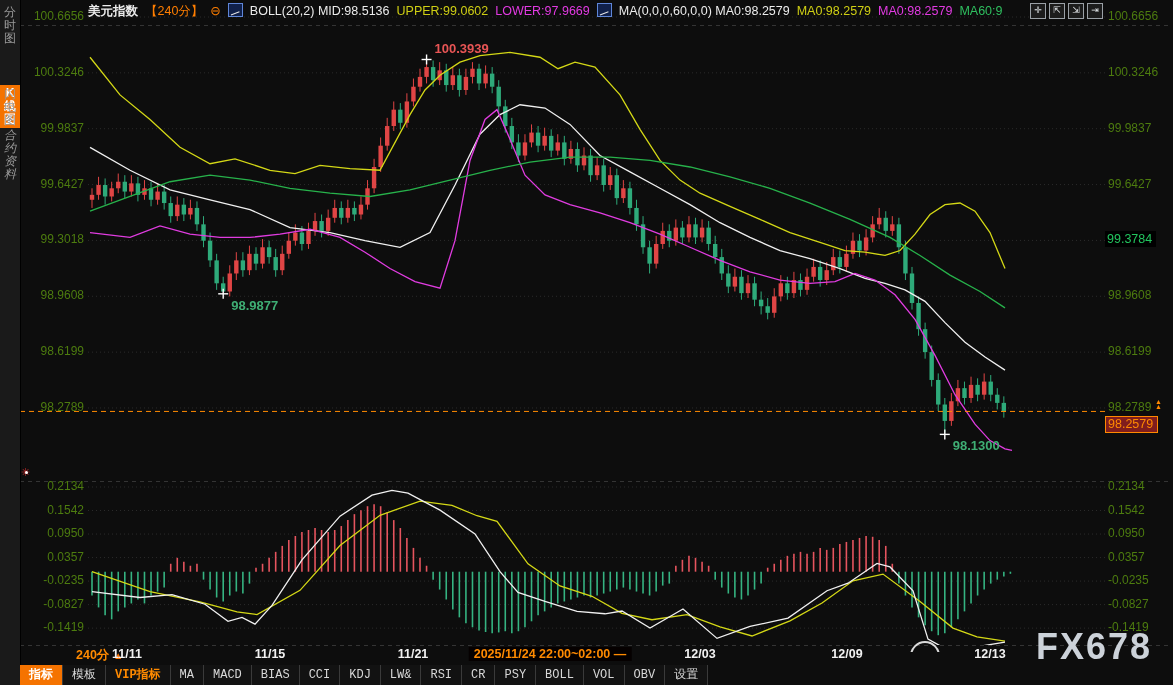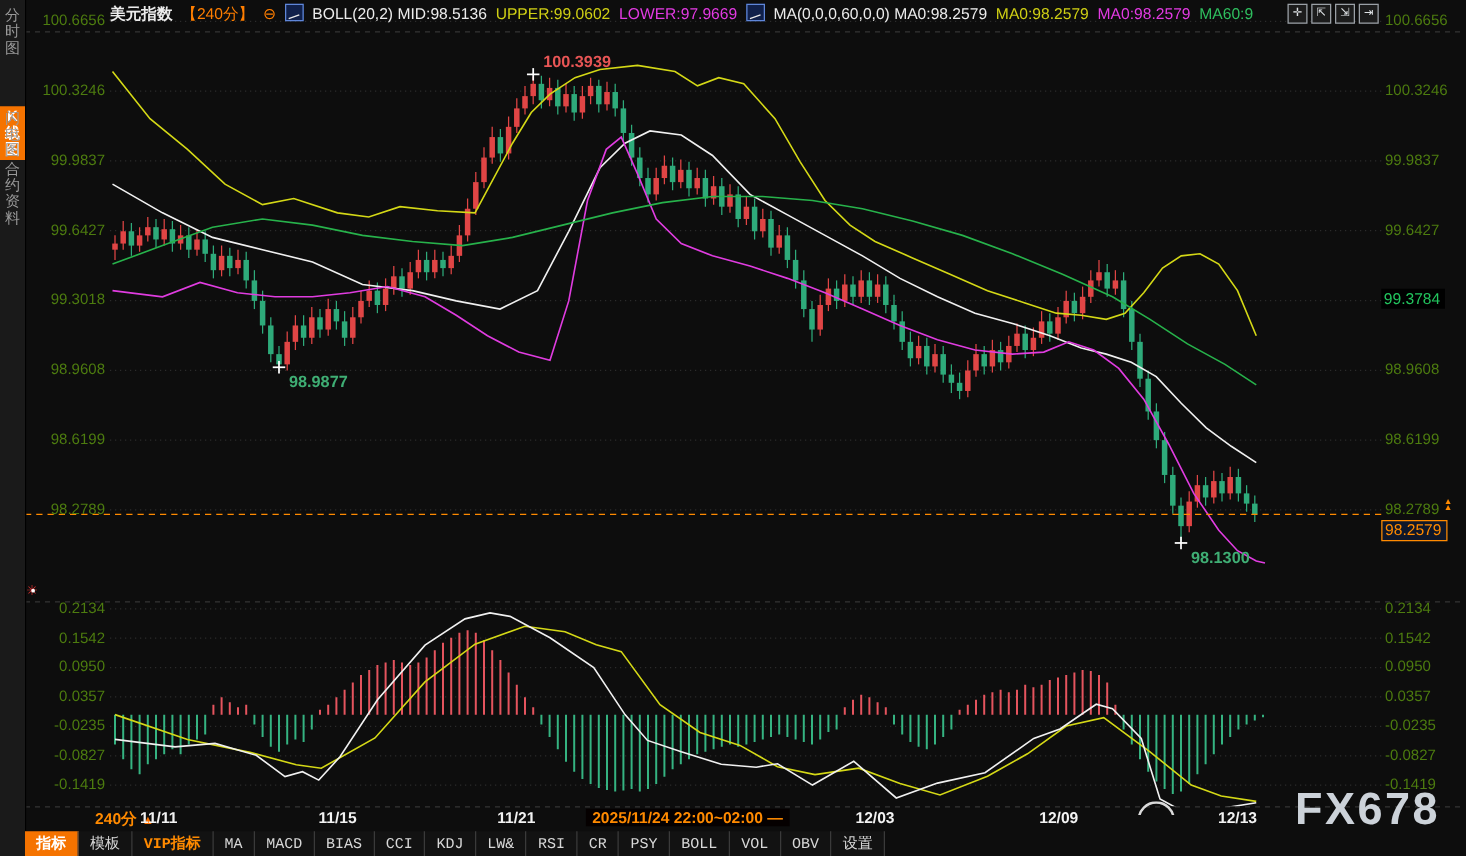--- a/index.html
+++ b/index.html
@@ -19,21 +19,21 @@
   #topbtns{position:absolute;right:70px;top:3px;z-index:7;}
   .tbtn{display:inline-block;width:14px;height:14px;border:1px solid #9aa0a6;background:#1c1c1c;color:#dfe3e6;
     font-size:9px;line-height:13px;text-align:center;margin-left:3px;cursor:pointer;vertical-align:top;}
   
   .ax{position:absolute;color:#4d7c0f;font-size:12px;z-index:4;}
   .ax.l{left:22px;width:62px;text-align:right;}
   .ax.r{left:1108px;width:62px;text-align:left;}
   
   #prevCloseTag{position:absolute;left:1105px;top:231px;background:#000;color:#22c55e;font-size:12.5px;
     padding:1px 4px 1px 2px;z-index:5;}
-  #curPriceTag{position:absolute;left:1105px;top:416px;background:#0f172a;color:#ff8a00;font-size:12.5px;
+  #curPriceTag{position:absolute;left:1105px;top:416px;background:#7f1d1d;color:#ff8a00;font-size:12.5px;
     border:1px solid #ff8a00;padding:0 4px 1px 2px;z-index:5;}
   #upArrows{position:absolute;left:1155px;top:399px;color:#ff8a00;font-size:7px;line-height:5px;z-index:5;text-align:center;}
   
   #macd-hdr{position:absolute;left:90px;top:465px;font-size:12.5px;white-space:nowrap;z-index:5;}
   #macd-hdr span{margin-right:8px;}
   #sunIcon{position:absolute;left:21px;top:466px;color:#e03030;font-size:11px;z-index:5;}
   #sunIcon i{position:absolute;left:4px;top:5px;width:3px;height:3px;background:#fff;border-radius:50%;}
   
   #xrow{position:absolute;left:0;top:646px;width:1173px;height:18px;z-index:5;}
   #period{position:absolute;left:76px;top:1px;color:#ff8a00;font-weight:bold;font-size:12.5px;cursor:pointer;}
@@ -53,21 +53,21 @@
   svg{position:absolute;left:0;top:0;z-index:2;}
 </style>
 </head>
 <body>
 
 <div id="app">
   <div id="sidebar">
       <div class="side-item" style="top: 4px;">分时图</div>
       <div class="side-item sel" style="top: 45px; margin-top: 40px;">K线图</div>
       <div class="side-item" style="top: 86px;">闪电图</div>
-      <div class="side-item" style="top: 127px;">合约资料</div>
+      <div class="side-item" style="top: 127px; font-style: italic;">合约资料</div>
     </div>
 
   <div id="hdr"><span style="color: rgb(236, 236, 236); font-weight: bold;">美元指数</span><span style="color: rgb(255, 126, 0);">【240分】</span><span style="color: rgb(255, 126, 0);">⊖</span><span class="ic-chart"><i></i></span><span style="color: rgb(236, 236, 236);">BOLL(20,2) MID:98.5136</span><span style="color: rgb(207, 207, 20);">UPPER:99.0602</span><span style="color: rgb(226, 58, 226);">LOWER:97.9669</span><span class="ic-chart"><i></i></span><span style="color: rgb(236, 236, 236);">MA(0,0,0,60,0,0) MA0:98.2579</span><span style="color: rgb(207, 207, 20);">MA0:98.2579</span><span style="color: rgb(226, 58, 226);">MA0:98.2579</span><span style="color: rgb(47, 191, 95);">MA60:9</span></div>
 
   <div id="topbtns"><span class="tbtn">✛</span><span class="tbtn">⇱</span><span class="tbtn">⇲</span><span class="tbtn">⇥</span></div>
 
   <svg id="plot" width="1173" height="685">
       <defs>
         <clipPath id="mainClip">
           <rect x="20" y="26" width="1150" height="436"></rect>

